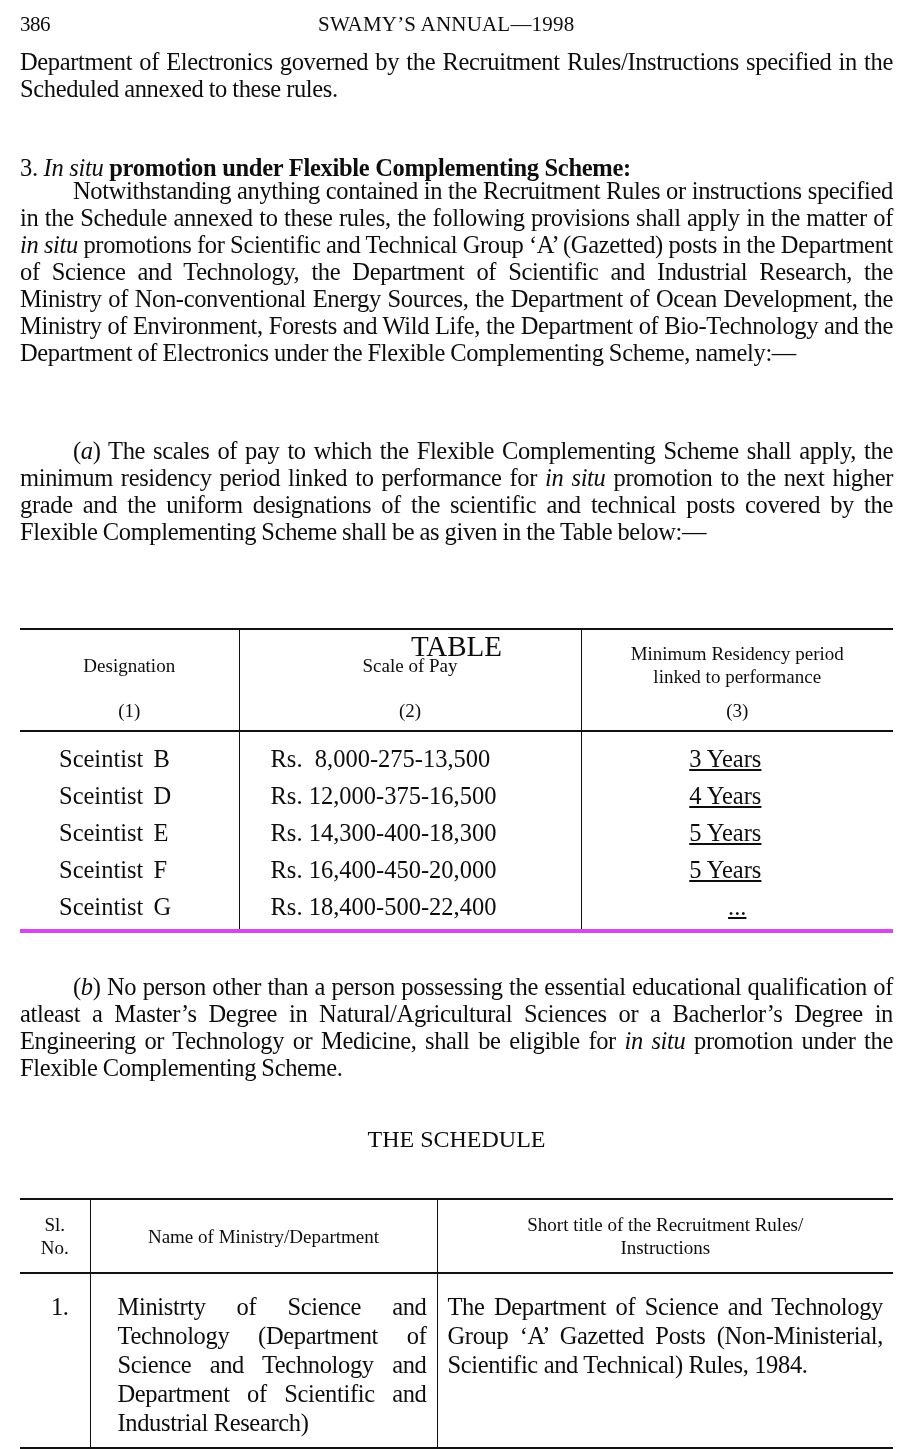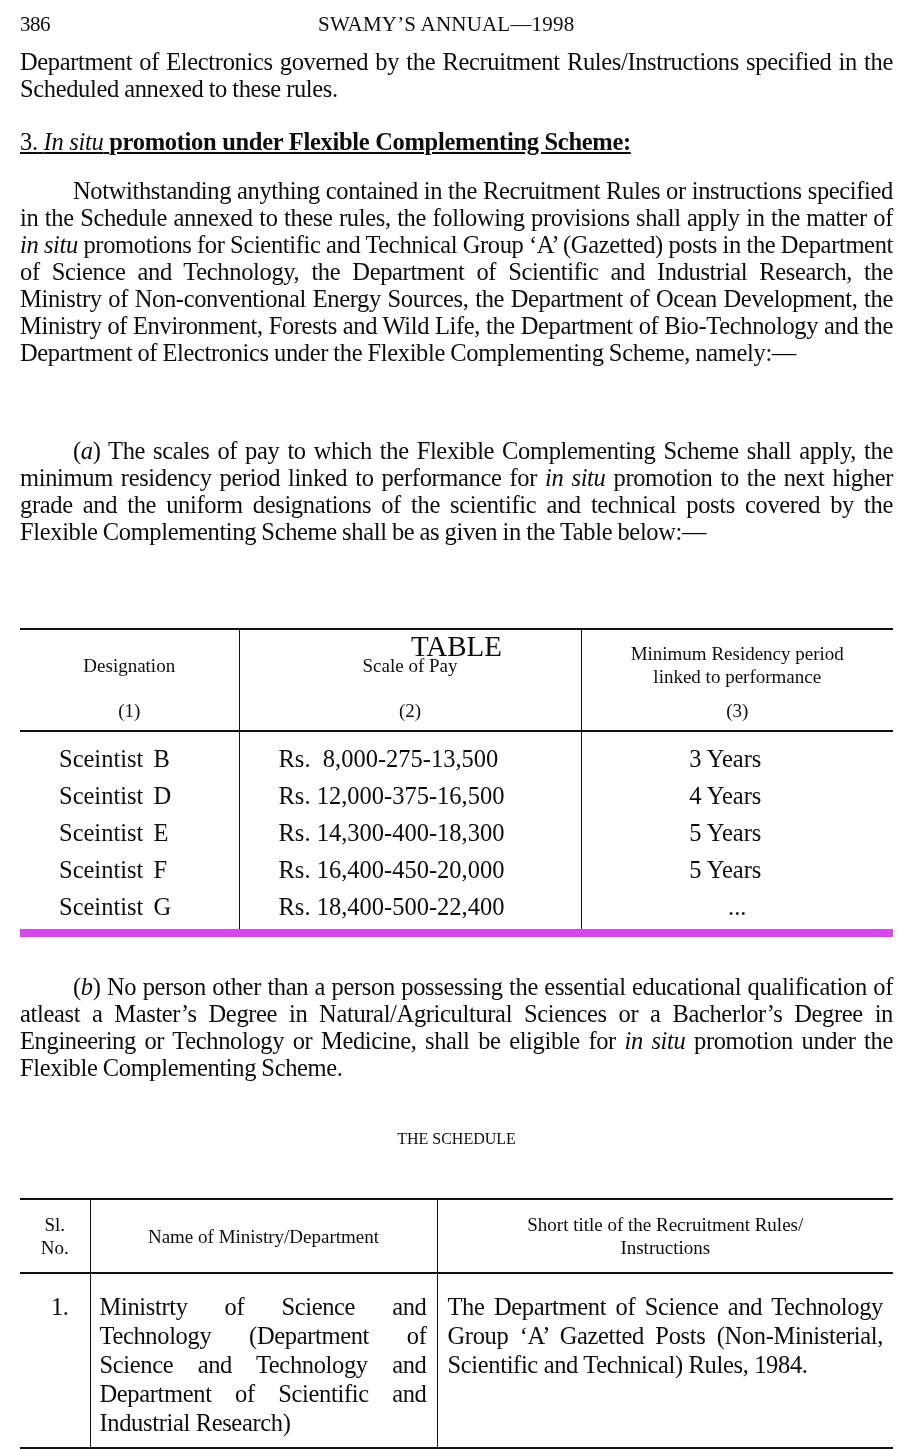--- a/index.html
+++ b/index.html
@@ -10,65 +10,65 @@
   }
   .page { position: absolute; left: 20px; top: 0; width: 873px; }
   .running-head { position: absolute; top: 12px; left: 0; width: 873px; height: 26px; font-size: 21px; }
   .page-num { position: absolute; left: 0; top: 0; letter-spacing: -0.5px; }
   .head-title { position: absolute; left: 298px; top: 0; letter-spacing: 0.2px; }
   .body-text {
     font-size: 24.5px; line-height: 27px; text-align: justify;
     letter-spacing: -0.35px; word-spacing: -0.5px;
   }
   .p-intro { position: absolute; top: 48px; left: 0; width: 873px; }
-  .section-heading { position: absolute; top: 128px; left: 0; font-size: 24.5px; font-weight: bold; letter-spacing: -0.3px; text-decoration: underline; }
+  .section-heading { position: absolute; top: 154px; left: 0; font-size: 24.5px; font-weight: bold; letter-spacing: -0.3px; }
   .section-heading .num { font-weight: normal; }
   .section-heading .it { font-style: italic; font-weight: normal; }
   .p-main { position: absolute; top: 177px; left: 0; width: 873px; text-indent: 53px; }
   .p-a { position: absolute; top: 437px; left: 0; width: 873px; text-indent: 53px; }
   .table-caption { position: absolute; top: 586px; left: 0; width: 873px; text-align: center; font-size: 29px; margin-top: 44px; }
   .it { font-style: italic; }
 
   
   .pay-table {
     position: absolute; top: 628px; left: 0; width: 873px;
     border-collapse: collapse; table-layout: fixed;
   }
   .pay-table col.c1 { width: 219px; }
   .pay-table col.c2 { width: 342px; }
   .pay-table col.c3 { width: 312px; }
   .pay-table thead tr.hdr1 th { border-top: 2px solid #111; height: 66px; font-weight: normal; font-size: 19px; line-height: 23px; vertical-align: middle; padding: 0; }
   .pay-table thead tr.hdr2 th { height: 30px; font-weight: normal; font-size: 19px; vertical-align: top; padding: 0; border-bottom: 2px solid #111; }
   .pay-table th + th, .pay-table td + td { border-left: 1.5px solid #111; }
   .pay-table tbody td { font-size: 24.5px; height: 37px; padding: 0; vertical-align: middle; }
   .pay-table tbody tr:first-child td { padding-top: 8px; }
-  .pay-table tbody tr:last-child td { border-bottom: 8px solid #d946ef; padding-bottom: 4px; }
+  .pay-table tbody tr:last-child td { border-bottom: 4px solid #d946ef; padding-bottom: 4px; }
   .pay-table td.desig { padding-left: 39px; }
   .pay-table td.desig .grade { display: inline-block; margin-left: 10px; }
-  .pay-table td.scale { padding-left: 39px; white-space: pre; }
+  .pay-table td.scale { padding-left: 31px; white-space: pre; }
   .pay-table td.period { text-align: center; }
-  .pay-table td.period span { display: inline-block; width: 96px; text-align: left; }
+  .pay-table td.period span { display: inline-block; width: 96px; text-align: left; text-decoration: underline; }
 
   .p-b { position: absolute; top: 973px; left: 0; width: 873px; text-indent: 53px; }
 
-  .schedule-title { position: absolute; top: 1124px; left: 0; width: 873px; text-align: center; font-size: 16px; line-height: 30px; }
+  .schedule-title { position: absolute; top: 1124px; left: 0; width: 873px; text-align: center; font-size: 24px; line-height: 30px; }
 
   
   .sched-table {
     position: absolute; top: 1198px; left: 0; width: 873px;
     border-collapse: collapse; table-layout: fixed;
   }
   .sched-table col.s1 { width: 70px; }
   .sched-table col.s2 { width: 347px; }
   .sched-table col.s3 { width: 456px; }
   .sched-table th { border-top: 2px solid #111; border-bottom: 2px solid #111; font-weight: normal; font-size: 19px; line-height: 23px; height: 55px; padding: 0; vertical-align: middle; }
   .sched-table th + th, .sched-table td + td { border-left: 1.5px solid #111; }
   .sched-table td { font-size: 24.5px; line-height: 29px; vertical-align: top; padding: 18px 0 10px 0; border-bottom: 2px solid #111; text-align: justify; letter-spacing: -0.35px; }
   .sched-table td.sl { text-align: center; padding-left: 10px; }
-  .sched-table td.ministry { padding-left: 9px; padding-right: 10px; }
+  .sched-table td.ministry { padding-left: 27px; padding-right: 10px; }
   .sched-table td.rules { padding-left: 10px; padding-right: 10px; }
 </style>
 </head>
 <body>
 
 <div class="page">
 
   <div class="running-head">
     <span class="page-num">386</span>
     <span class="head-title">SWAMY’S ANNUAL—1998</span>

